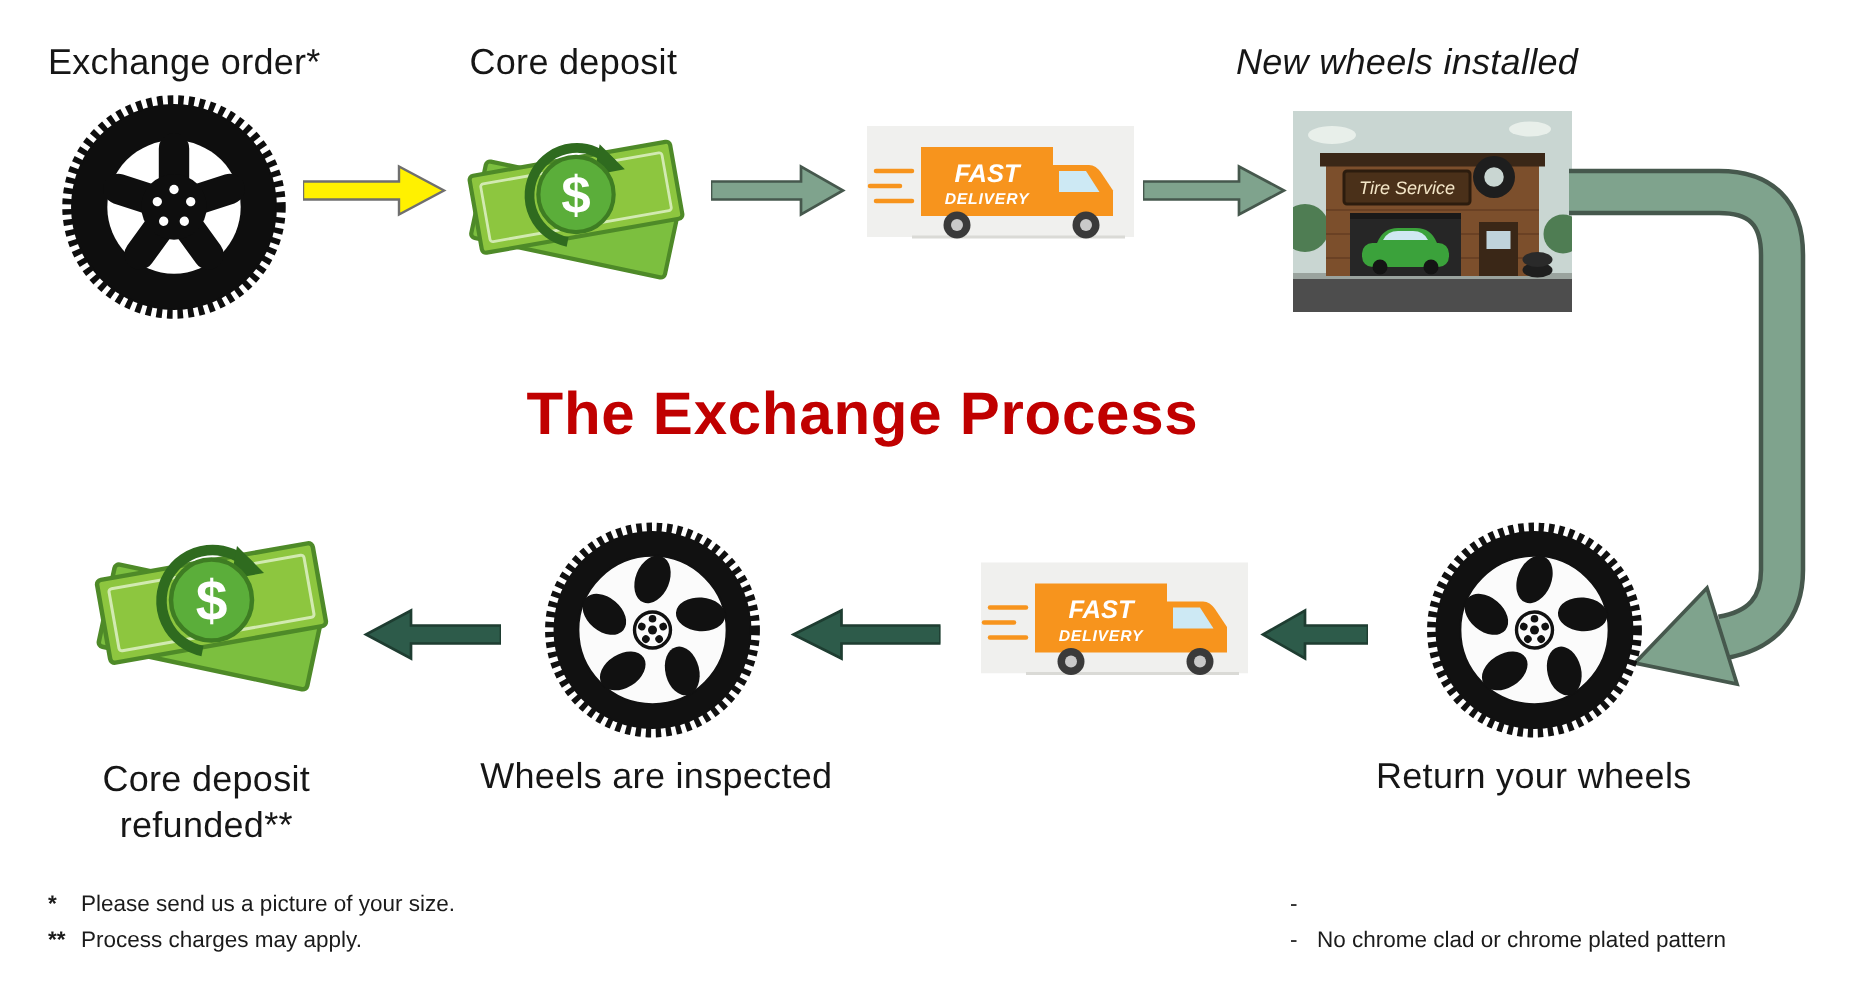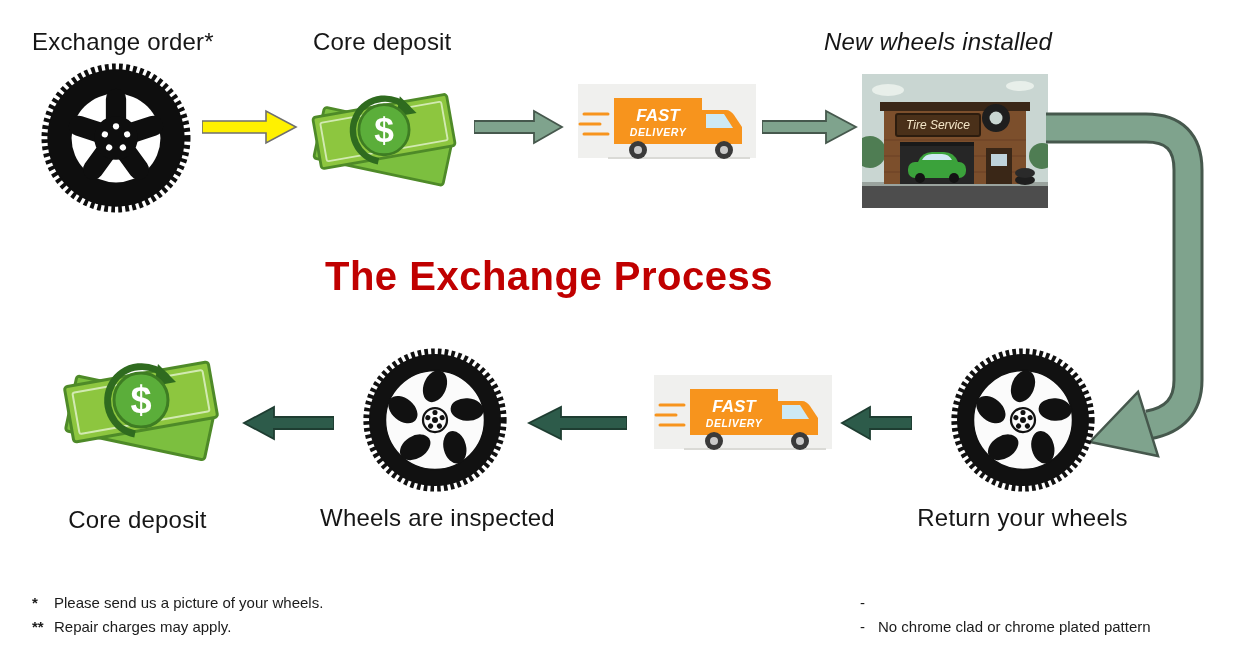--- a/index.html
+++ b/index.html
@@ -7,21 +7,21 @@
   .canvas {
     position:relative; width:1250px; height:666px; background:#ffffff;
     font-family:"Liberation Sans", sans-serif; color:#1a1a1a; overflow:hidden;
   }
   .canvas svg { display:block; width:100%; height:100%; }
   .canvas svg text { font-family:"Liberation Sans", sans-serif; }
   .abs { position:absolute; }
   .lbl { position:absolute; font-size:24px; letter-spacing:0.2px; color:#161616; }
   .lbl.center { text-align:center; }
   .title {
-    position:absolute; left:325px; top:254px; width:500px; 
+    position:absolute; left:325px; top:254px; width:500px; text-align:center;
     font-size:40px; font-weight:bold; color:#C00000; letter-spacing:0.5px;
   }
   .refund-lines { line-height:31px; }
   .note-block { position:absolute; font-size:15px; color:#1b1b1b; }
   .note-line { display:flex; margin-bottom:7px; }
   .note-marker { width:22px; flex:none; font-weight:bold; }
   .note-marker.dash { width:18px; font-weight:normal; }
   .truck-fast { font-size:17px; font-weight:bold; font-style:italic; fill:#ffffff; text-anchor:middle; }
   .truck-del  { font-size:10.5px; font-weight:bold; font-style:italic; fill:#ffffff; text-anchor:middle; letter-spacing:0.5px; }
   .sign-text  { font-size:12px; font-style:italic; fill:#F4E6C8; text-anchor:middle; }
@@ -280,30 +280,31 @@
       <polygon points="128,44 110,26 106,48" fill="#2F6B1F"></polygon>
       <circle cx="93" cy="62" r="27" fill="#5BAE3A" stroke="#3E7D23" stroke-width="3"></circle>
       <text x="93" y="75" class="coin-text">$</text>
     </svg>
   </div>
 
   <div class="lbl center" style="left:305px; top:504px; width:265px;">Wheels are inspected</div>
   <div class="lbl center" style="left:900px; top:504px; width:245px;">Return your wheels</div>
   <div class="lbl center refund-lines" style="left:35px; top:504px; width:205px;">
     <div>Core deposit</div>
+    <div>refunded**</div>
   </div>
 
   <div class="note-block" style="left:32px; top:594px;">
     <div class="note-line">
       <span class="note-marker">*</span>
-      <span>Please send us a picture of your wheels.</span>
+      <span>Please send us a picture of your size.</span>
     </div>
     <div class="note-line">
       <span class="note-marker">**</span>
-      <span>Repair charges may apply.</span>
+      <span>Process charges may apply.</span>
     </div>
   </div>
 
   <div class="note-block" style="left:860px; top:594px;">
     <div class="note-line">
       <span class="note-marker dash">-</span>
     </div>
     <div class="note-line">
       <span class="note-marker dash">-</span>
       <span>No chrome clad or chrome plated pattern</span>

